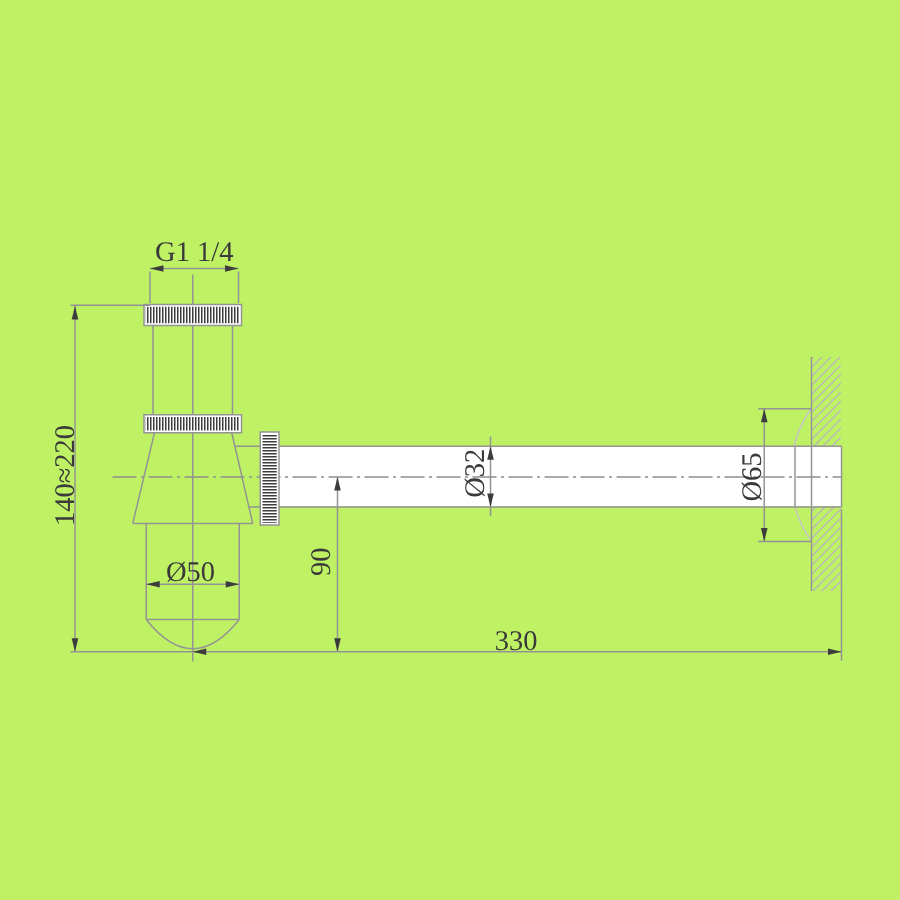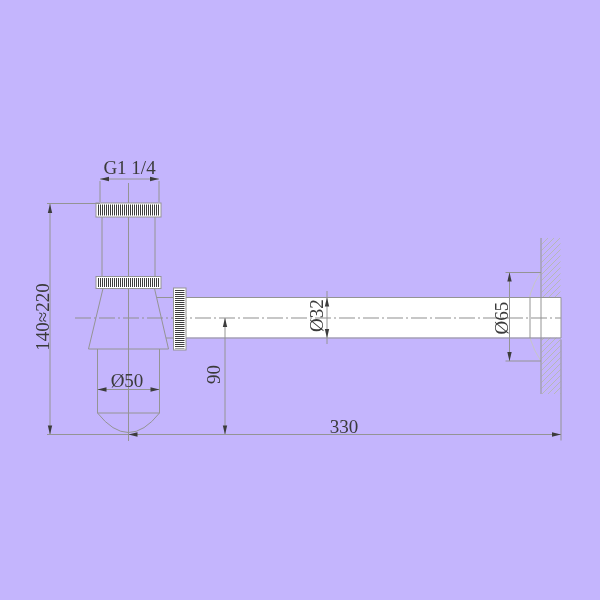--- a/index.html
+++ b/index.html
@@ -1,16 +1,16 @@
 <!DOCTYPE html>
 <html><head>
 <meta charset="utf-8">
 <style>
   html,body{margin:0;padding:0;background:#ffffff;}
-  .canvas{position:relative;width:600px;height:600px;background:#c4b5fd;overflow:hidden;}
+  .canvas{position:relative;width:600px;height:600px;background:#bef264;overflow:hidden;}
   svg{display:block;}
   .ln{stroke:#949494;stroke-width:1;fill:none;}
   .ln-light{stroke:#c6c6c6;stroke-width:1;fill:none;}
   .centerline{stroke:#8f8f8f;stroke-width:1;fill:none;stroke-dasharray:16 3 2 3;}
   .arw{fill:#3c3c3c;stroke:none;}
   .txt{fill:#3a3a3a;stroke:none;font-family:"Liberation Serif",serif;font-size:19px;}
   .white-fill{fill:#ffffff;stroke:none;}
 </style>
 </head>
 <body>

